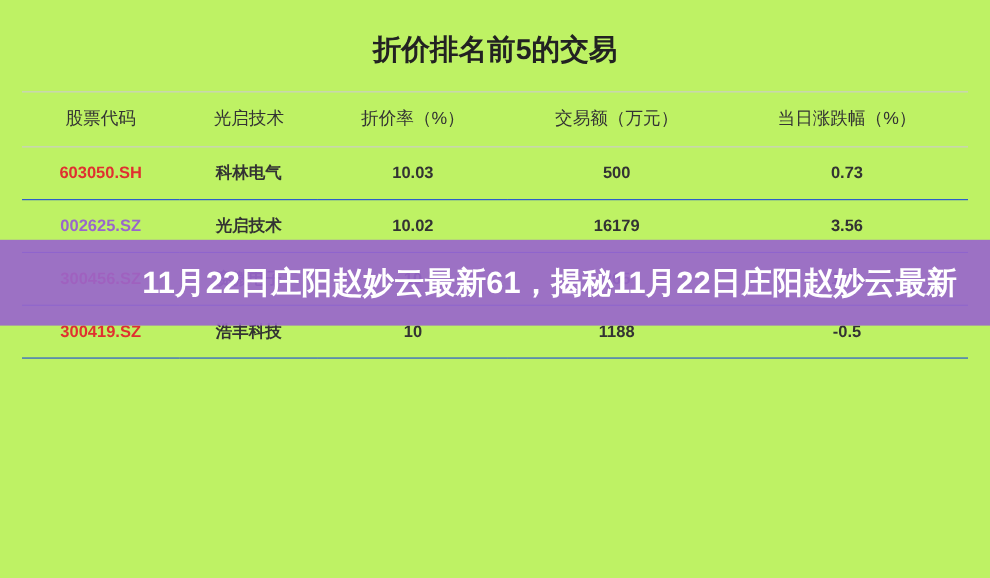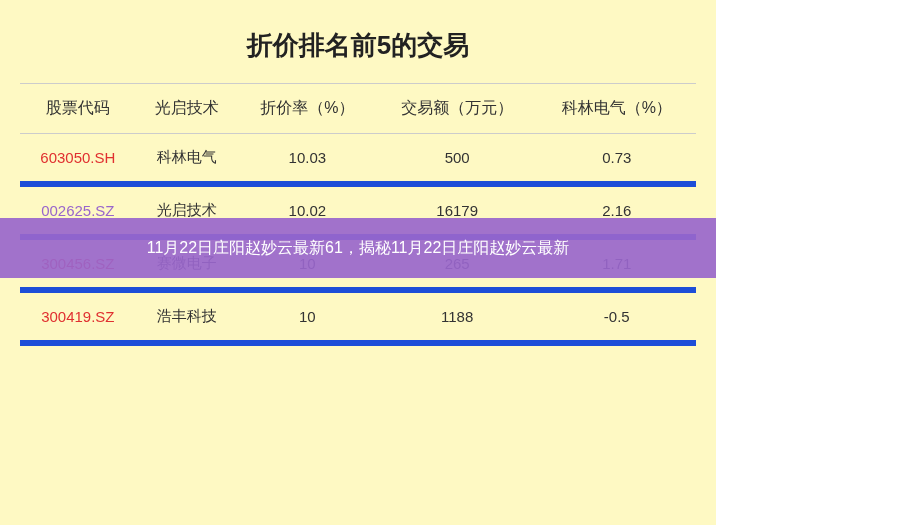--- a/index.html
+++ b/index.html
@@ -6,24 +6,24 @@
     body {
       width: 900px;
       height: 525px;
       font-family: "Microsoft YaHei", "PingFang SC", sans-serif;
       background: #fff;
       overflow: hidden;
       position: relative;
     }
 
     .page-container {
-      width: 716px;
+      width: 900px;
       height: 525px;
       position: relative;
-      background: #fef9c3;
+      background: #bef264;
     }
 
     .page-title {
       text-align: center;
       font-size: 26px;
       font-weight: bold;
       padding: 28px 0 20px 0;
       color: #222;
     }
 
@@ -51,21 +51,22 @@
     }
 
     td {
       padding: 14px 10px;
       font-size: 15px;
       color: #333;
       text-align: center;
     }
 
     tbody tr {
-      border-bottom: 6px solid #1d4ed8;
+      border-bottom: 1px solid #1d4ed8;
+      font-weight: bold;
     }
 
     .stock-code-red {
       color: #e03030;
     }
 
     .stock-code-purple {
       color: #9966cc;
     }
 
@@ -75,57 +76,57 @@
       top: 218px;
       left: 0;
       width: 100%;
       background: rgba(153, 102, 204, 0.92);
       padding: 18px 30px;
       z-index: 10;
     }
 
     .overlay-banner .banner-text {
       color: #fff;
-      font-size: 16px;
-      font-weight: normal;
+      font-size: 28px;
+      font-weight: bold;
       line-height: 1.5;
-      text-align: center;
+      text-align: right;
     }
   </style>
 </head>
 <body>
 
 <div class="page-container">
   <div class="page-title">折价排名前5的交易</div>
 
   <div class="table-wrapper">
     <table>
       <thead>
         <tr>
           <th>股票代码</th>
           <th>光启技术</th>
           <th>折价率（%）</th>
           <th>交易额（万元）</th>
-          <th>科林电气（%）</th>
+          <th>当日涨跌幅（%）</th>
         </tr>
       </thead>
       <tbody id="table-body">
       <tr>
       <td class="stock-code-red">603050.SH</td>
       <td>科林电气</td>
       <td>10.03</td>
       <td>500</td>
       <td>0.73</td>
     </tr>
           <tr>
       <td class="stock-code-purple">002625.SZ</td>
       <td>光启技术</td>
       <td>10.02</td>
       <td>16179</td>
-      <td>2.16</td>
+      <td>3.56</td>
     </tr>
           <tr>
       <td class="stock-code-red">300456.SZ</td>
       <td>赛微电子</td>
       <td>10</td>
       <td>265</td>
       <td>1.71</td>
     </tr>
           <tr>
       <td class="stock-code-red">300419.SZ</td>

